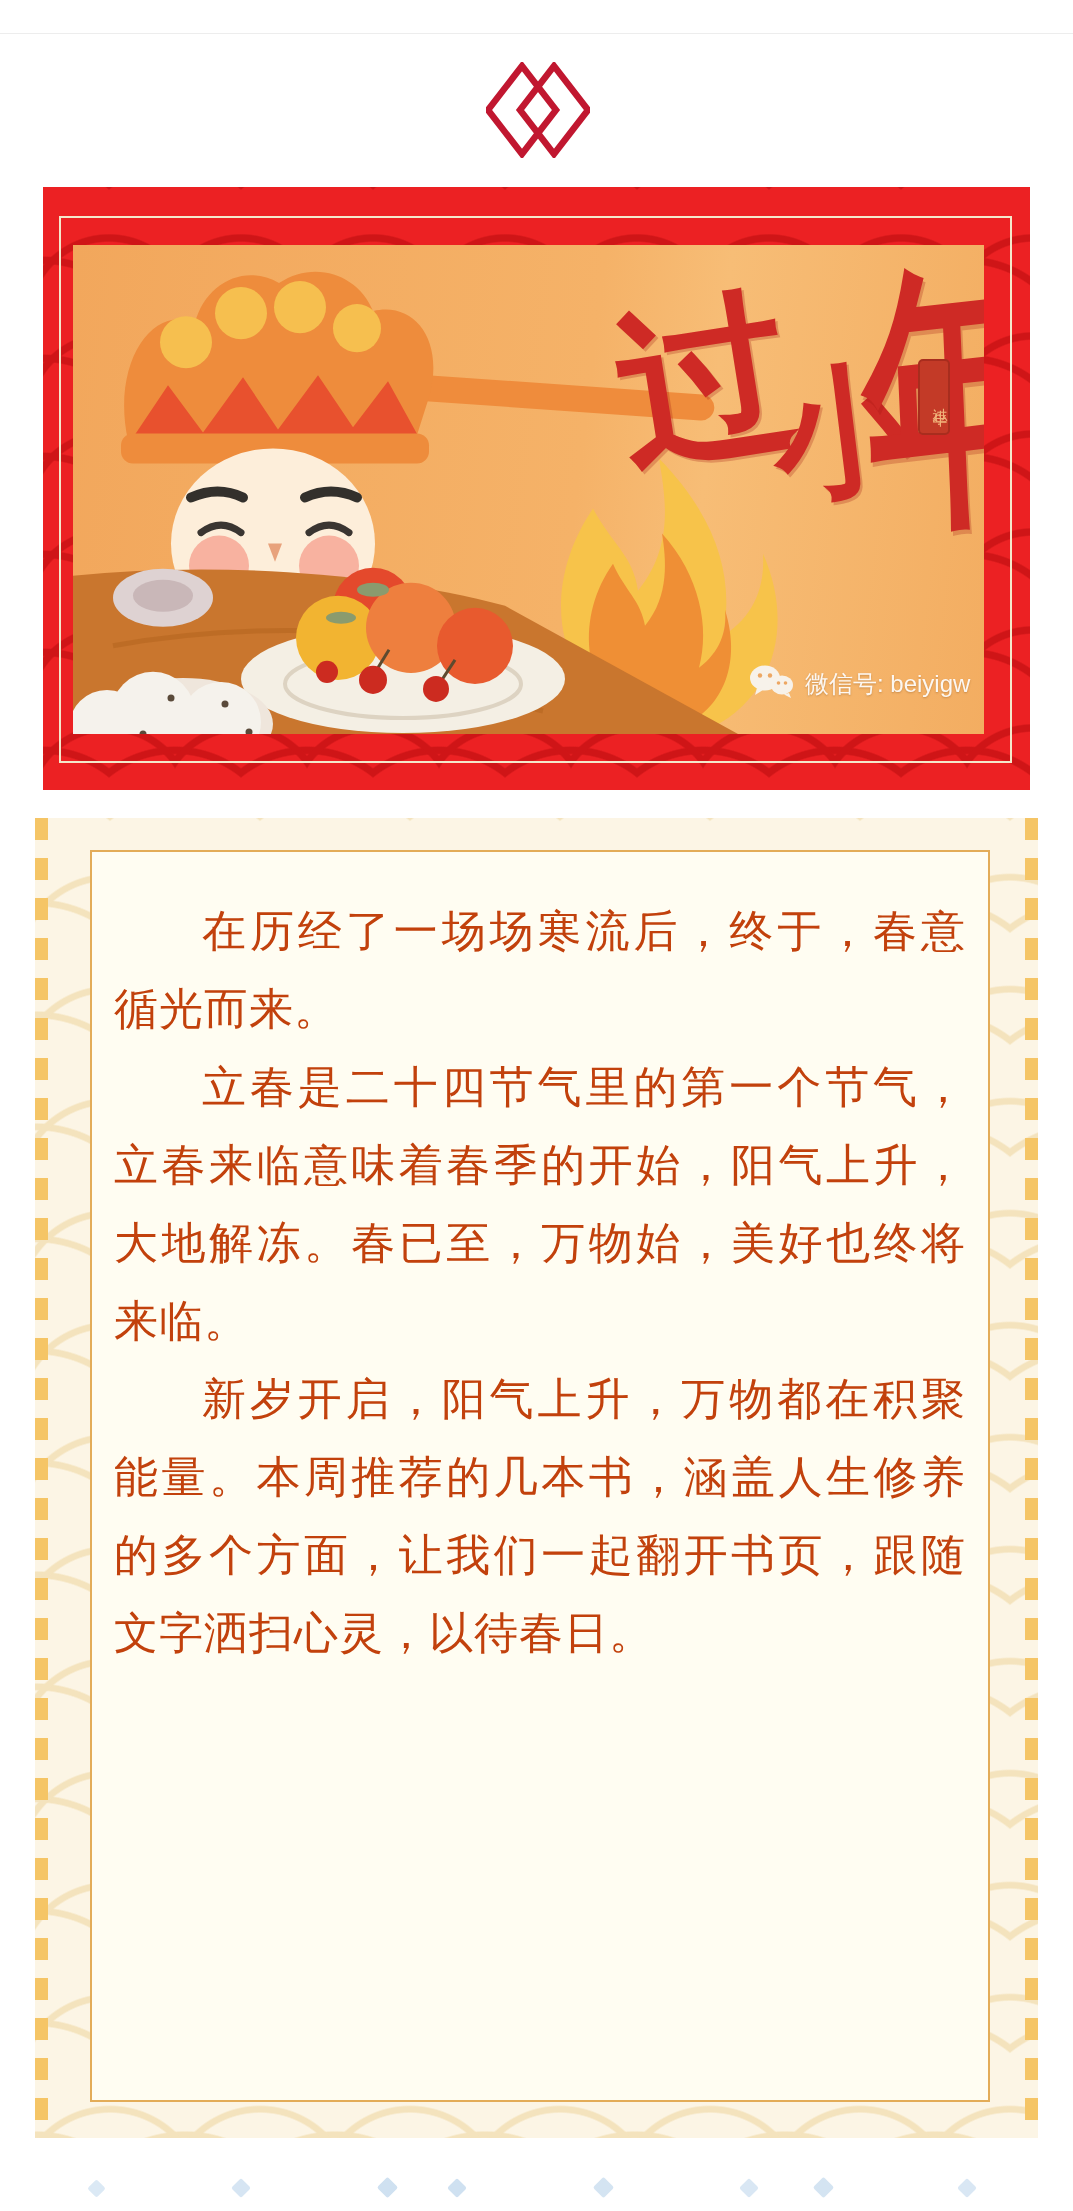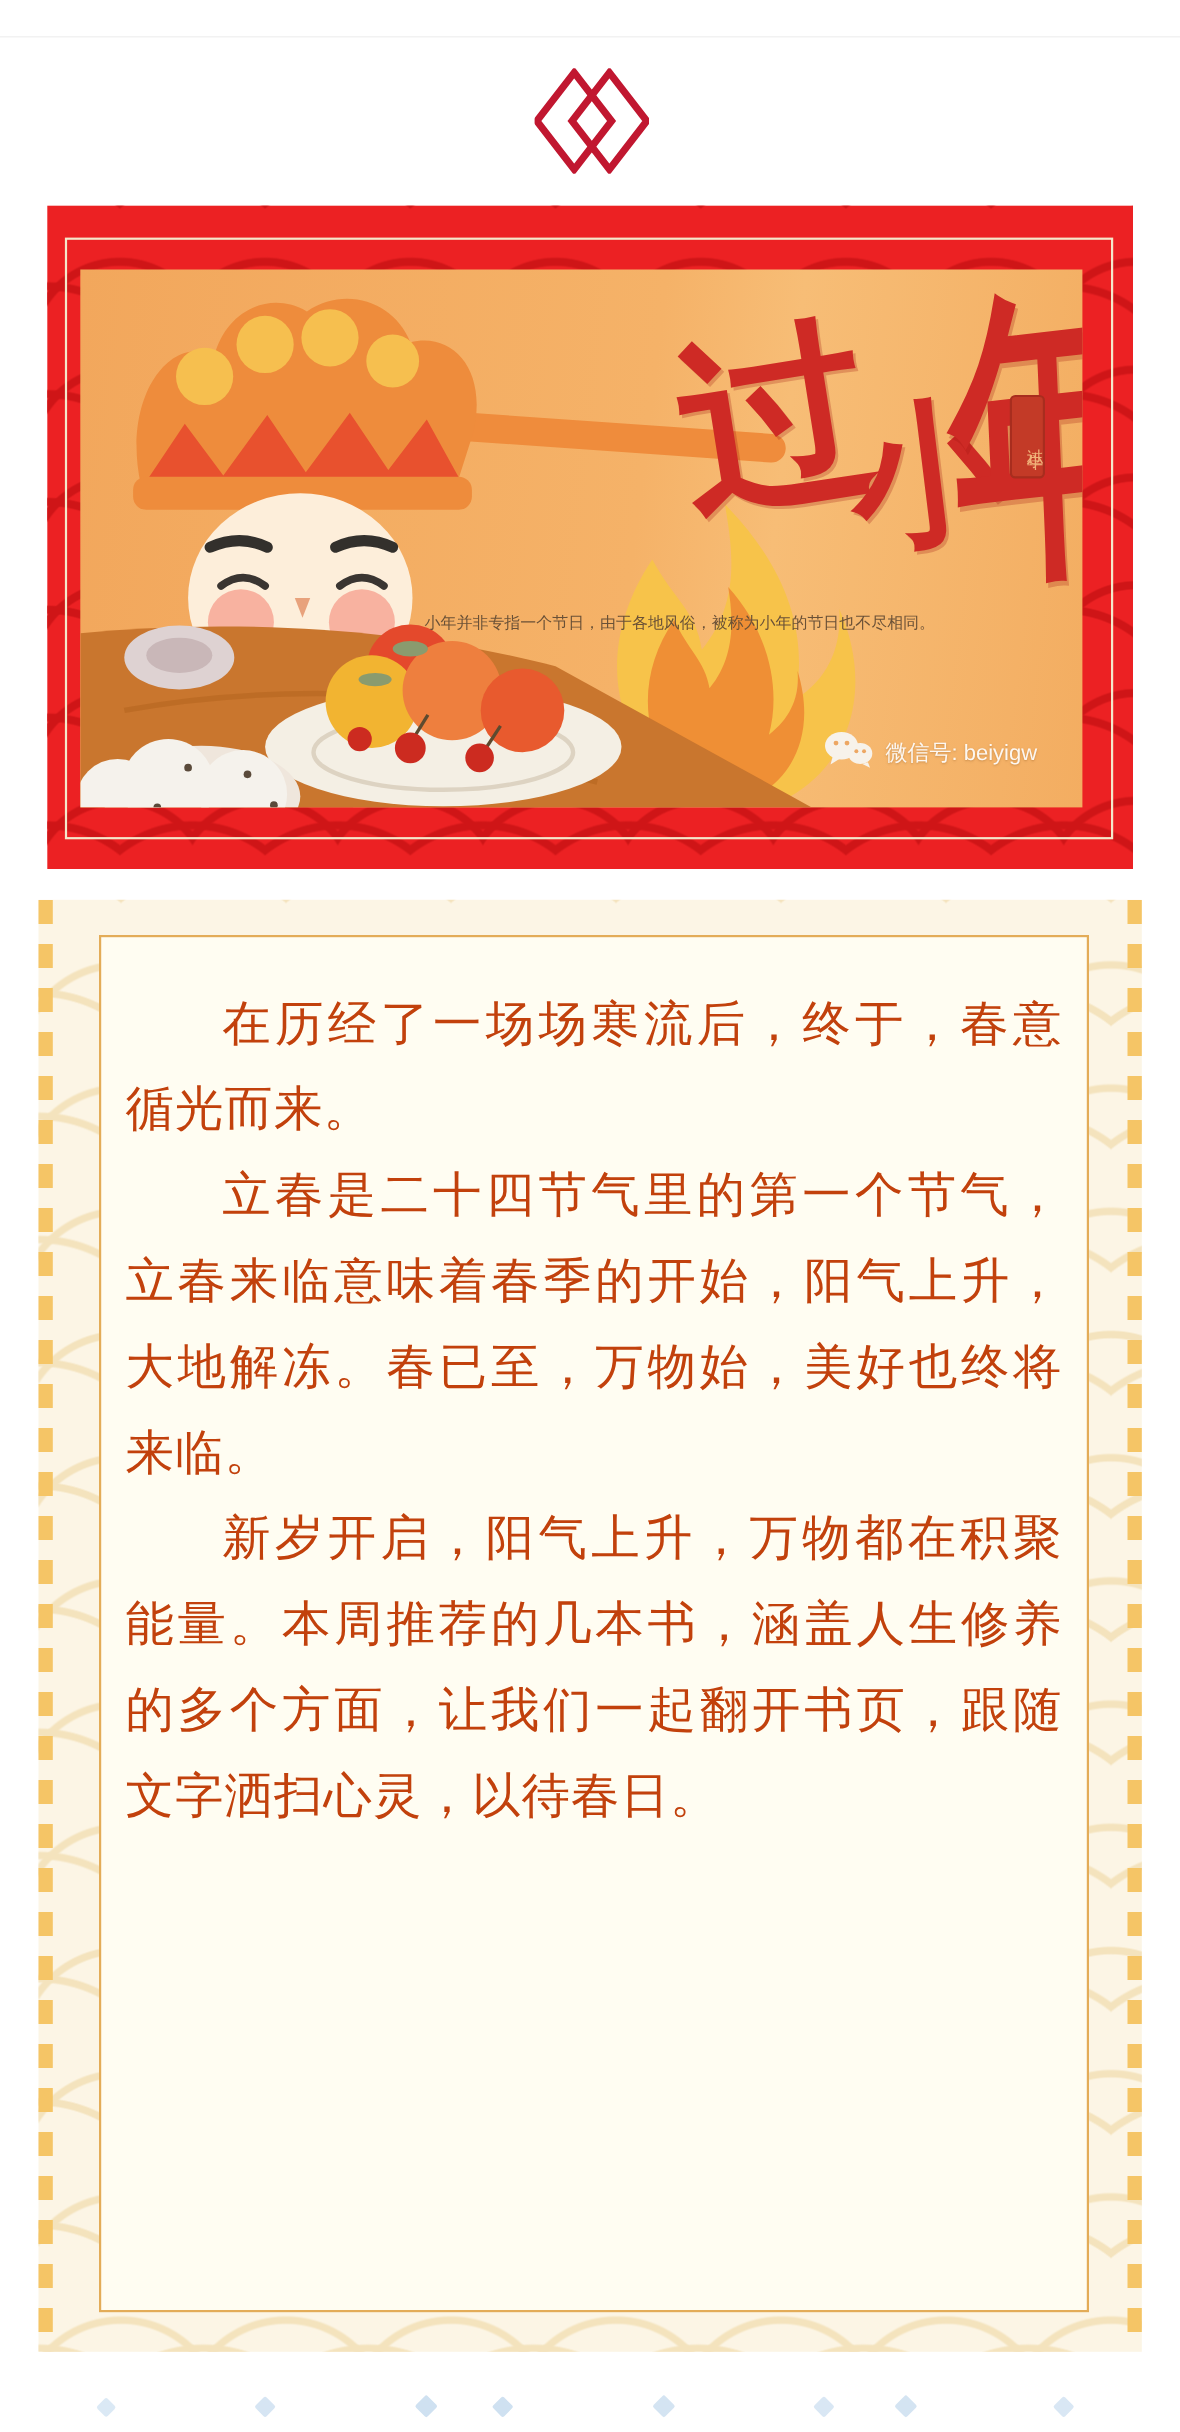--- a/index.html
+++ b/index.html
@@ -35,21 +35,21 @@
   .seal{
     position:absolute;left:845px;top:114px;width:32px;height:76px;box-sizing:border-box;
     background:#c33a27;border-radius:5px;border:2px solid #a82d1e;
     color:#f0b27a;font-size:15px;line-height:1.05;letter-spacing:2px;
     writing-mode:vertical-rl;text-orientation:upright;text-align:center;padding-top:4px;
   }
   .banner-textblock{position:absolute;left:225px;width:640px;top:300px;text-align:center;}
   .banner-subtitle{font-size:33px;font-weight:bold;color:#43301d;letter-spacing:4px;white-space:pre;}
   .banner-captions{margin-top:12px;font-size:14.5px;line-height:21px;color:#6a5137;}
   .wechat-row{position:absolute;left:676px;top:420px;display:flex;align-items:center;gap:10px;}
-  .wechat-label{font-size:20px;color:rgba(255,255,255,.92);text-shadow:0 1px 2px rgba(120,70,20,.35);}
+  .wechat-label{font-size:24px;color:rgba(255,255,255,.92);text-shadow:0 1px 2px rgba(120,70,20,.35);}
   
   .card{
     position:absolute;left:35px;top:818px;width:1003px;height:1320px;
     background-color:#fcf5e5;
     background-image:
       radial-gradient(circle at 50% 135%, rgba(0,0,0,0) 52%, #f4e3bd 53%, #f4e3bd 56%, rgba(0,0,0,0) 57%),
       radial-gradient(circle at 50% 135%, rgba(0,0,0,0) 70%, #f4e3bd 71%, #f4e3bd 74%, rgba(0,0,0,0) 75%);
     background-size:150px 112px,150px 112px;
     background-position:0 0,75px 56px;
   }
@@ -156,21 +156,20 @@
     </svg>
 
     <span class="callig g1">过</span>
     <span class="callig g2">小</span>
     <span class="callig g3">年</span>
 
     <div class="seal">过小年</div>
 
     <div class="banner-textblock">
       <div class="banner-captions">
-        <div>小年并非专指一个节日，由于各地风俗，被称为小年的节日也不尽相同。</div>
       </div>
     </div>
 
     <div class="wechat-row">
       <span>
         <svg width="46" height="34" viewBox="0 0 46 34">
           <ellipse cx="16" cy="13" rx="15" ry="12.5" fill="#f7f2ea"></ellipse>
           <path d="M8,23 L6,30 L14,25 Z" fill="#f7f2ea"></path>
           <circle cx="11" cy="10.5" r="2.2" fill="#eda763"></circle>
           <circle cx="21" cy="10.5" r="2.2" fill="#eda763"></circle>

